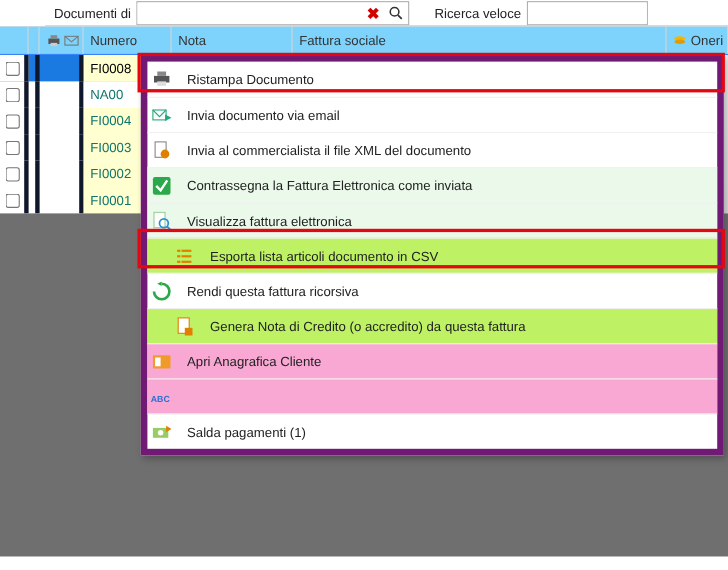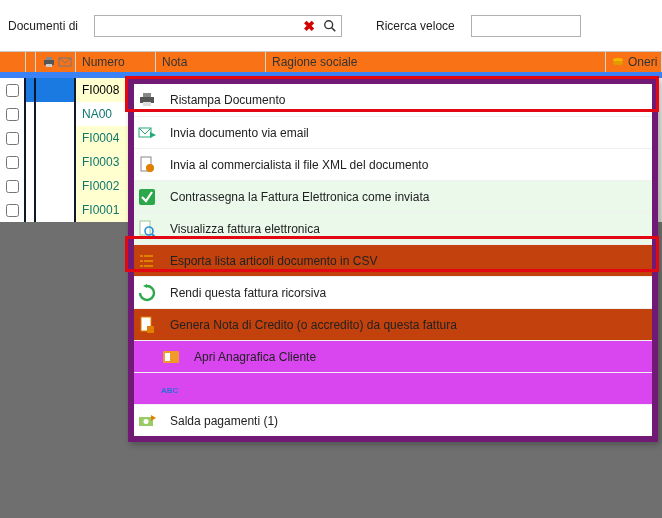--- a/index.html
+++ b/index.html
@@ -9,23 +9,24 @@
     font-size: 12px;
     background: #fff;
     width: 662px;
     height: 518px;
     overflow: hidden;
   }
   .toolbar {
     display: flex;
     align-items: center;
     padding: 4px 8px;
-    gap: 16px;
+    gap: 5px;
     border-bottom: 1px solid #c9c9c9;
-    height: 52px;
+    height: 24px;
+    margin-left: 41px;
   }
   .toolbar label { color: #222; }
   .search-wrap {
     position: relative;
     display: inline-flex;
     align-items: center;
     border: 1px solid #b0b0b0;
     background: #fff;
     height: 22px;
   }
@@ -61,22 +62,22 @@
   .grid-scroll {
     position: absolute;
     inset: 0;
     background: #fff;
     overflow: hidden;
   }
   .col-headers {
     display: flex;
     align-items: center;
     height: 26px;
-    background: #f97316;
-    border-bottom: 6px solid #3b82f6;
+    background: #7dd3fc;
+    border-bottom: 1px solid #3b82f6;
   }
   .hdr-cell {
     border-right: 1px solid #d5d5d5;
     padding: 0 6px;
     color: #333;
     display: flex;
     align-items: center;
     height: 100%;
     gap: 4px;
   }
@@ -87,21 +88,21 @@
   .hdr-cell.data { width: 110px; }
   .hdr-cell.rag { flex: 1; }
   .hdr-cell.on { width: 56px; }
   .rows-wrap { position: relative; }
   .row {
     display: flex;
     align-items: center;
     height: 24px;
   }
   .row .cell {
-    border-right: 2px solid #0f172a;
+    border-right: 4px solid #0f172a;
     padding: 0 6px;
     height: 100%;
     display: flex;
     align-items: center;
   }
   .row .cell.cb { width: 26px; justify-content:center; padding:0;}
   .row .cell.sel { width: 10px; padding:0; }
   .row .cell.icons { width: 40px; }
   .row .cell.num { width: 80px; background: #ffffcf; color:#0f766e; }
   .row .cell.data { width: 110px; }
@@ -131,22 +132,22 @@
   }
   .ctx-item {
     display: flex;
     align-items: center;
     height: 32px;
     padding: 0 8px 0 0;
     border-top: 1px solid #f0f0f0;
   }
   .ctx-item:first-child { border-top:none; }
   .ctx-item.tint1 { background: #eaf9ea; }
-  .ctx-item.tint2 { background: #c2410c; }
-  .ctx-item.tint3 { background: #d946ef; padding-left: 24px; }
+  .ctx-item.tint2 { background: #bef264; padding-left: 21px; }
+  .ctx-item.tint3 { background: #f9a8d4; }
   .ctx-icon {
     width: 26px;
     display:flex;
     align-items:center;
     justify-content:center;
   }
   .ctx-label { padding-left: 10px; color:#222; }
   .highlight {
     position:absolute;
     border: 3px solid #e30613;
@@ -208,21 +209,21 @@
             </svg>
           </span>
       </div>
       <div class="hdr-cell num">
           <span>Numero</span>
         </div>
       <div class="hdr-cell data">
           <span>Nota</span>
         </div>
       <div class="hdr-cell rag">
-          <span>Ragione sociale</span>
+          <span>Fattura sociale</span>
         </div>
       <div class="hdr-cell on">
         <span class="ico">
             <svg width="12" height="10">
               <ellipse cx="6" cy="3" rx="5" ry="2" fill="#f5b400"></ellipse>
               <ellipse cx="6" cy="6" rx="5" ry="2" fill="#e09b00"></ellipse>
             </svg>
           </span>
         <span>Oneri</span>
       </div>

